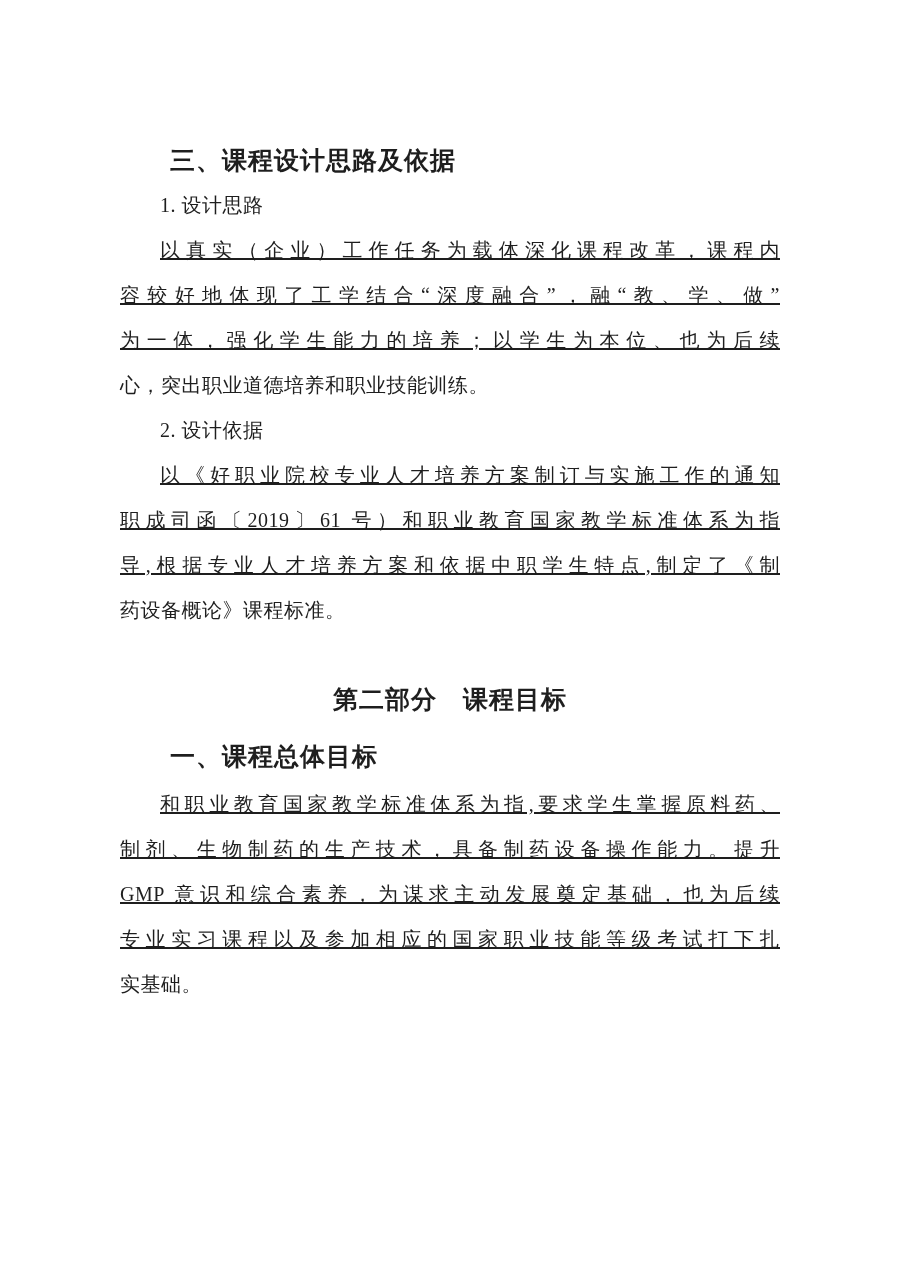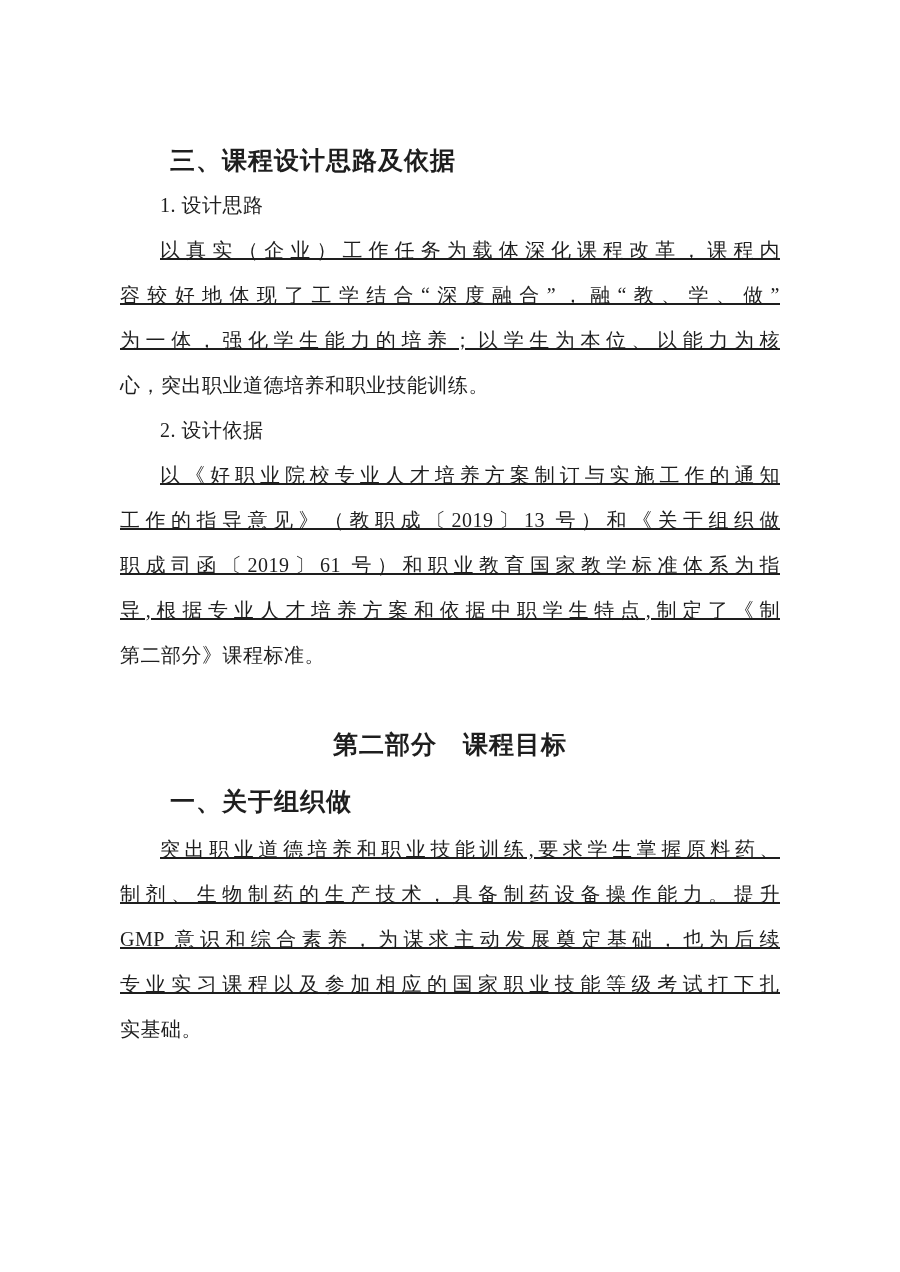--- a/index.html
+++ b/index.html
@@ -51,35 +51,34 @@
 
 <div class="page">
   <div class="content">
 
     <div class="line h-sans indent">三、课程设计思路及依据</div>
 
     <div class="line indent">1. 设计思路</div>
 
     <div class="line j indent">以真实（企业）工作任务为载体深化课程改革，课程内</div>
     <div class="line j">容较好地体现了工学结合“深度融合”，融“教、学、做”</div>
-    <div class="line j">为一体，强化学生能力的培养；以学生为本位、以能力为核</div>
+    <div class="line j">为一体，强化学生能力的培养；以学生为本位、也为后续</div>
     <div class="line">心，突出职业道德培养和职业技能训练。</div>
 
     <div class="line indent">2. 设计依据</div>
 
     <div class="line j indent">以《好职业院校专业人才培养方案制订与实施工作的通知</div>
-    <div class="line j">工作的指导意见》（教职成〔2019〕13 号）和《关于组织做</div>
     <div class="line j">职成司函〔2019〕61 号）和职业教育国家教学标准体系为指</div>
     <div class="line j">导,根据专业人才培养方案和依据中职学生特点,制定了《制</div>
-    <div class="line">第二部分》课程标准。</div>
+    <div class="line">药设备概论》课程标准。</div>
 
     <div class="line h-sans center mt28">第二部分　课程目标</div>
 
-    <div class="line h-sans indent mt12">一、关于组织做</div>
+    <div class="line h-sans indent mt12">一、课程总体目标</div>
 
-    <div class="line j indent mt3">突出职业道德培养和职业技能训练,要求学生掌握原料药、</div>
+    <div class="line j indent mt3">和职业教育国家教学标准体系为指,要求学生掌握原料药、</div>
     <div class="line j">制剂、生物制药的生产技术，具备制药设备操作能力。提升</div>
     <div class="line j">GMP 意识和综合素养，为谋求主动发展奠定基础，也为后续</div>
     <div class="line j">专业实习课程以及参加相应的国家职业技能等级考试打下扎</div>
     <div class="line">实基础。</div>
 
   </div>
 </div>
 
 </body></html>

